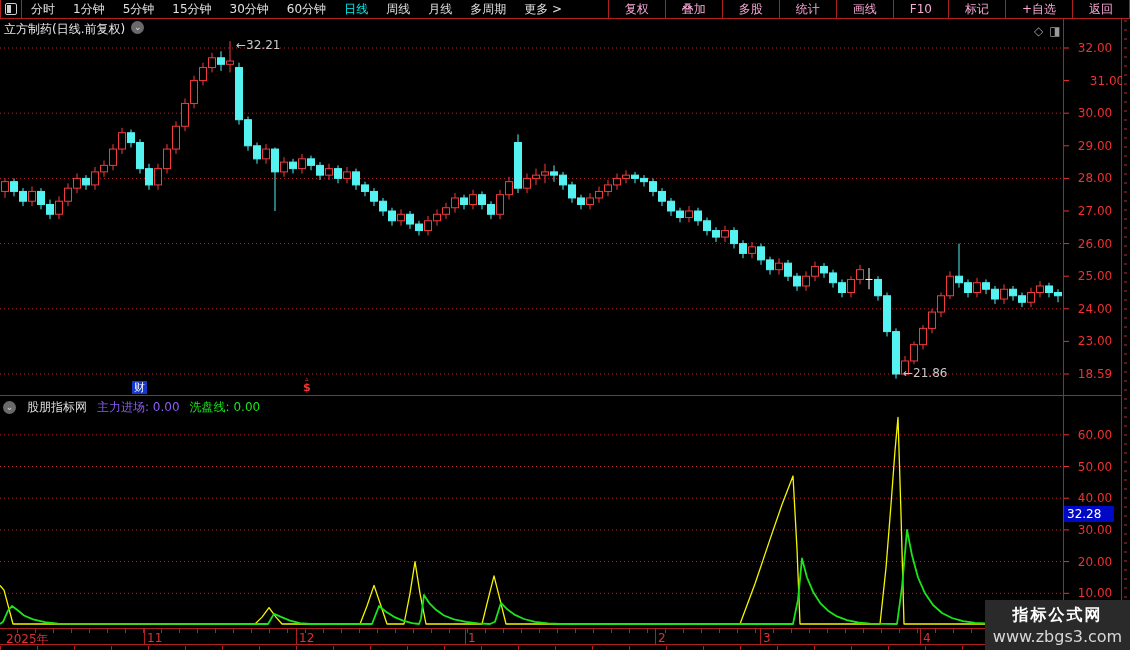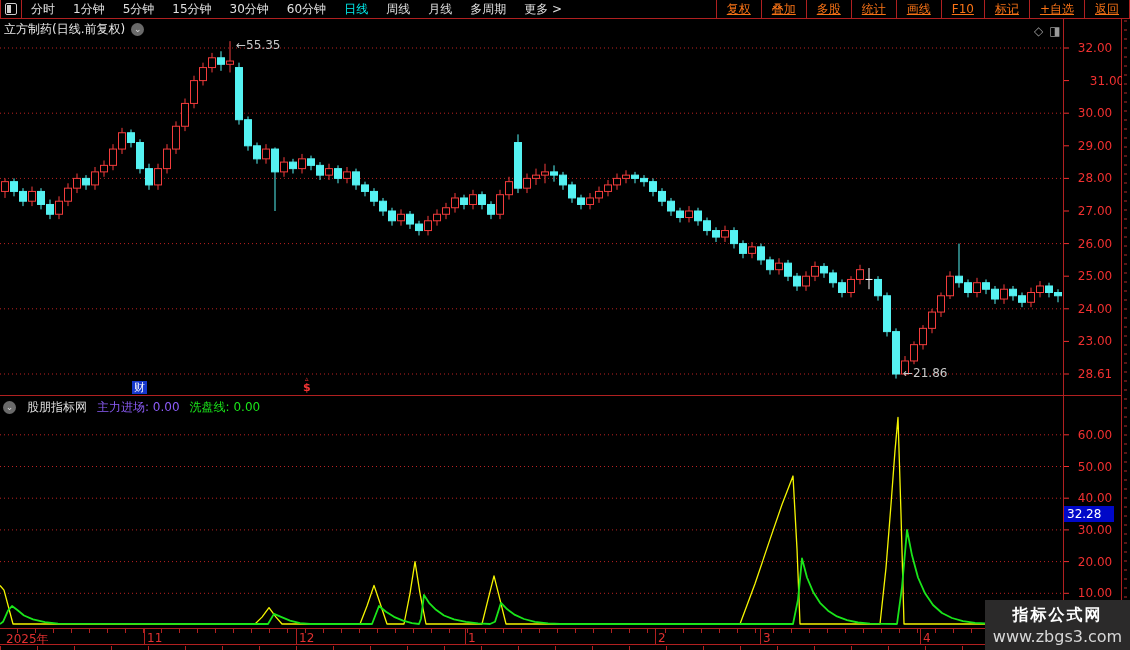--- a/index.html
+++ b/index.html
@@ -12,29 +12,29 @@
     display:flex; align-items:center; border-bottom:1px solid #b02020;
     font-size:12px; color:#e0e0e0; background:#000; z-index:5; }
   #tb-left-icon { width:22px; height:19px; display:flex; align-items:center; justify-content:center;
     border-left:1px solid #b02020; border-right:1px solid #b02020; }
   #tb-left-icon .winglyph { width:12px; height:12px; border:1px solid #cfcfcf; border-radius:2px; position:relative; }
   #tb-left-icon .winglyph::after { content:""; position:absolute; left:1px; top:1px; bottom:1px; width:4px; background:#cfcfcf; }
   .tb-item { padding:0 9px; cursor:default; white-space:nowrap; }
   .tb-item.active { color:#00f0f0; }
   #tb-right { margin-left:auto; display:flex; height:19px; align-items:center;
     border-right:1px solid #b02020; }
-  .tb-btn { color:#f97316; padding:0 10px; border-left:1px solid #b02020; height:19px;
-    display:flex; align-items:center; white-space:nowrap;text-decoration:underline; }
+  .tb-btn { color:#f9a8d4; padding:0 16px; border-left:1px solid #b02020; height:19px;
+    display:flex; align-items:center; white-space:nowrap; }
 
   
   .vline { position:absolute; width:1px; background:#b02020; z-index:3; }
   .hline { position:absolute; height:1px; background:#b02020; z-index:3; }
 
   
-  #title-row { position:absolute; left:4px; top:21px; display:flex; align-items:center;
+  #title-row { position:absolute; left:4px; top:21px; display:flex; 
     font-size:12px; color:#e8e8e8; z-index:4; }
   .circle-chev { width:13px; height:13px; border-radius:50%; background:#6a6a6a; color:#dcdcdc;
     font-size:9px; line-height:12px; text-align:center; margin-left:6px; }
   #corner-icons { position:absolute; left:1034px; top:24px; color:#9a9a9a; font-size:12px;
     display:flex; gap:6px; z-index:4; }
 
   
   .axis-label { position:absolute; left:1072px; width:46px; font-size:12px; color:#f03030;
     z-index:4; white-space:nowrap;text-align:center; }
   #axis-cursor { position:absolute; left:1064px; top:506px; width:50px; height:16px;
@@ -387,40 +387,40 @@
 
 <div id="title-row">
   <span>立方制药(日线.前复权)</span>
   <span class="circle-chev">⌄</span>
 </div>
 <div id="corner-icons">
   <span>◇</span>
   <span>◨</span>
 </div>
 
-<div class="price-note" style="left:236px; top:38px;">←55.35</div>
+<div class="price-note" style="left:236px; top:38px;">←32.21</div>
 <div class="price-note" style="left:903px; top:366px;">←21.86</div>
 <div id="marker-finance">财</div>
 <div id="marker-dividend">
   <span class="hat">▵</span>
   <span class="dollar">$</span>
 </div>
 
 <div id="price-axis-labels">
     <div class="axis-label" style="top: 41px;">32.00</div>
     <div class="axis-label" style="top: 73.6px; margin-left: 12px;">31.00</div>
     <div class="axis-label" style="top: 106.2px;">30.00</div>
     <div class="axis-label" style="top: 138.8px;">29.00</div>
     <div class="axis-label" style="top: 171.4px;">28.00</div>
     <div class="axis-label" style="top: 204px;">27.00</div>
     <div class="axis-label" style="top: 236.6px;">26.00</div>
     <div class="axis-label" style="top: 269.2px;">25.00</div>
     <div class="axis-label" style="top: 301.8px;">24.00</div>
     <div class="axis-label" style="top: 334.4px;">23.00</div>
-    <div class="axis-label" style="top: 367px;">28.61</div>
+    <div class="axis-label" style="top: 367px;">18.59</div>
   </div>
 <div id="ind-axis-labels">
     <div class="axis-label" style="top: 427.8px;">60.00</div>
     <div class="axis-label" style="top: 459.5px;">50.00</div>
     <div class="axis-label" style="top: 491.2px;">40.00</div>
     <div class="axis-label" style="top: 522.9px;">30.00</div>
     <div class="axis-label" style="top: 554.6px;">20.00</div>
     <div class="axis-label" style="top: 586.3px;">10.00</div>
   </div>
 <div id="axis-cursor">32.28</div>

